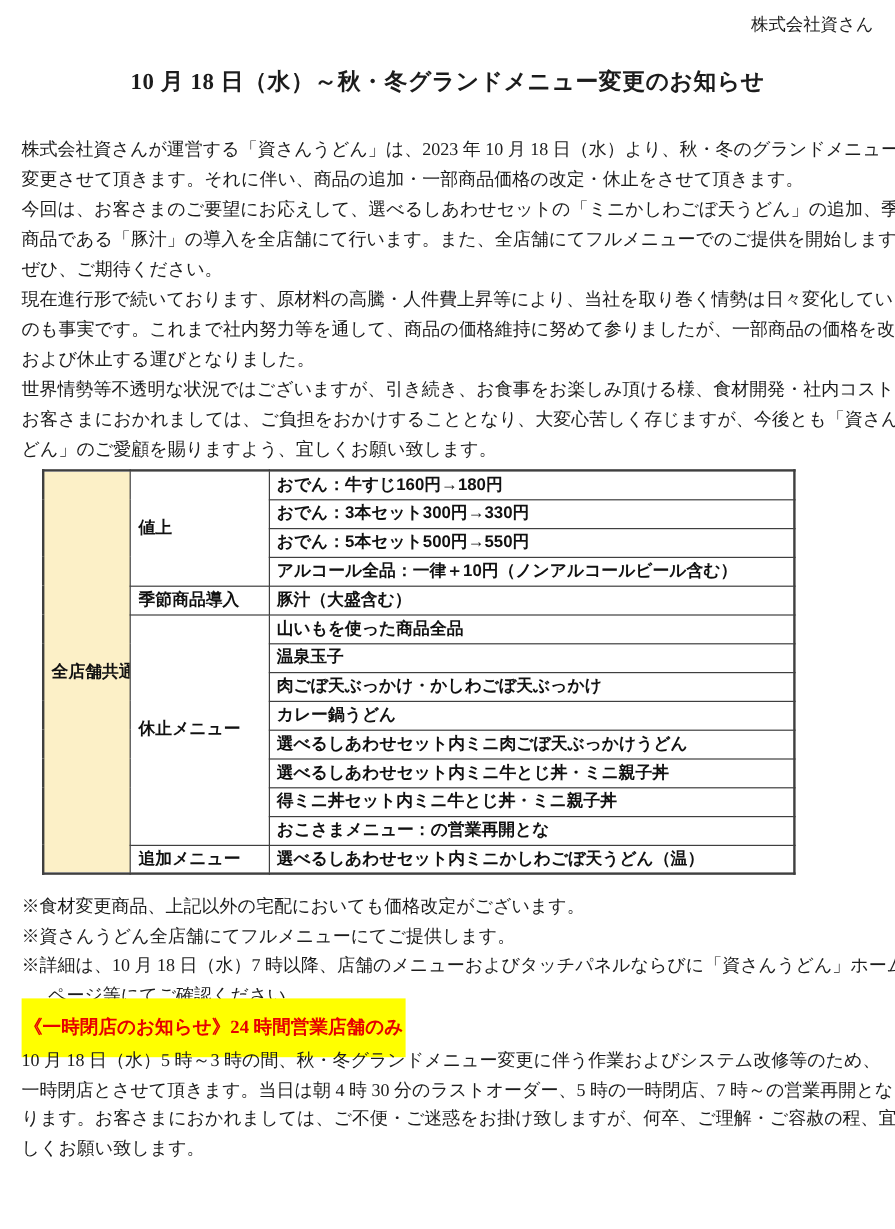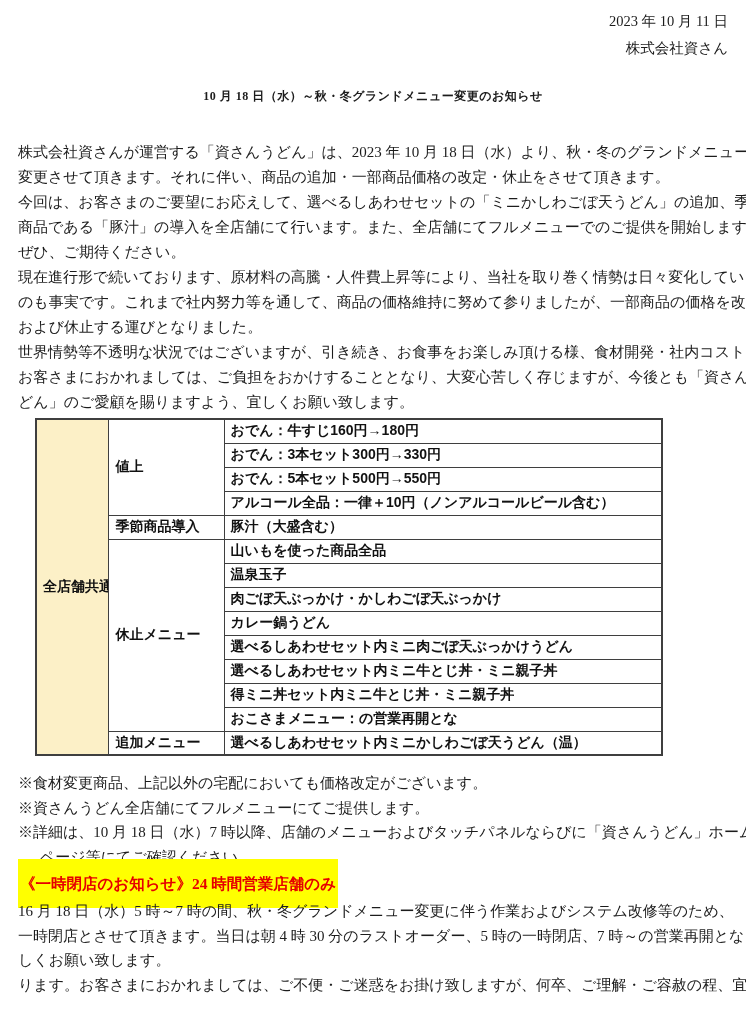--- a/index.html
+++ b/index.html
@@ -13,21 +13,21 @@
   html,body{width:746px;height:1024px;overflow:hidden;background:#ffffff;}
   body{
     font-family:"Liberation Serif","DejaVu Serif",serif;
     color:var(--text);
     padding:8px 18px 0 18px;
   }
   .header{ text-align:right; font-size:14.5px; line-height:27px; }
   .doc-title{
     margin-top:20px;
     text-align:center;
-    font-size:12px;
+    font-size:19px;
     font-weight:bold;
     line-height:28px;
     letter-spacing:.5px;
   }
   .body-block{ margin-top:30px; }
   .line{
     font-size:15px;
     line-height:25px;
     height:25px;
     white-space:nowrap;
@@ -72,21 +72,20 @@
     font-size:15.5px;
     padding:16px 2px;
   }
   .closure-block{ margin-top:4px; }
   .closure-block .line{ line-height:24.5px; height:24.5px; }
 </style>
 </head>
 <body>
 
 <div class="header">
-  <div>2023 年 10 月 11 日</div>
   <div>株式会社資さん</div>
 </div>
 
 <div class="doc-title">10 月 18 日（水）～秋・冬グランドメニュー変更のお知らせ</div>
 
 <div class="body-block">
   <div class="line full">株式会社資さんが運営する「資さんうどん」は、2023 年 10 月 18 日（水）より、秋・冬のグランドメニューへ</div>
   <div class="line">変更させて頂きます。それに伴い、商品の追加・一部商品価格の改定・休止をさせて頂きます。</div>
   <div class="line full">今回は、お客さまのご要望にお応えして、選べるしあわせセットの「ミニかしわごぼ天うどん」の追加、季節</div>
   <div class="line full">商品である「豚汁」の導入を全店舗にて行います。また、全店舗にてフルメニューでのご提供を開始します。</div>
@@ -156,17 +155,17 @@
   <div class="line">※資さんうどん全店舗にてフルメニューにてご提供します。</div>
   <div class="line full">※詳細は、10 月 18 日（水）7 時以降、店舗のメニューおよびタッチパネルならびに「資さんうどん」ホーム</div>
   <div class="line indent">ページ等にてご確認ください。</div>
 </div>
 
 <div class="closure-headline-row">
   <span class="closure-headline">《一時閉店のお知らせ》24 時間営業店舗のみ</span>
 </div>
 
 <div class="closure-block">
-  <div class="line">16 月 18 日（水）5 時～7 時の間、秋・冬グランドメニュー変更に伴う作業およびシステム改修等のため、</div>
+  <div class="line">10 月 18 日（水）5 時～3 時の間、秋・冬グランドメニュー変更に伴う作業およびシステム改修等のため、</div>
   <div class="line">一時閉店とさせて頂きます。当日は朝 4 時 30 分のラストオーダー、5 時の一時閉店、7 時～の営業再開とな</div>
+  <div class="line">ります。お客さまにおかれましては、ご不便・ご迷惑をお掛け致しますが、何卒、ご理解・ご容赦の程、宜</div>
   <div class="line">しくお願い致します。</div>
-  <div class="line">ります。お客さまにおかれましては、ご不便・ご迷惑をお掛け致しますが、何卒、ご理解・ご容赦の程、宜</div>
 </div>
 
 </body></html>

